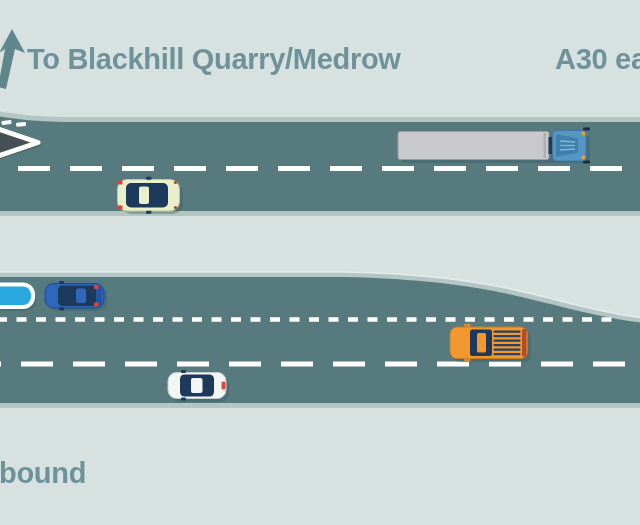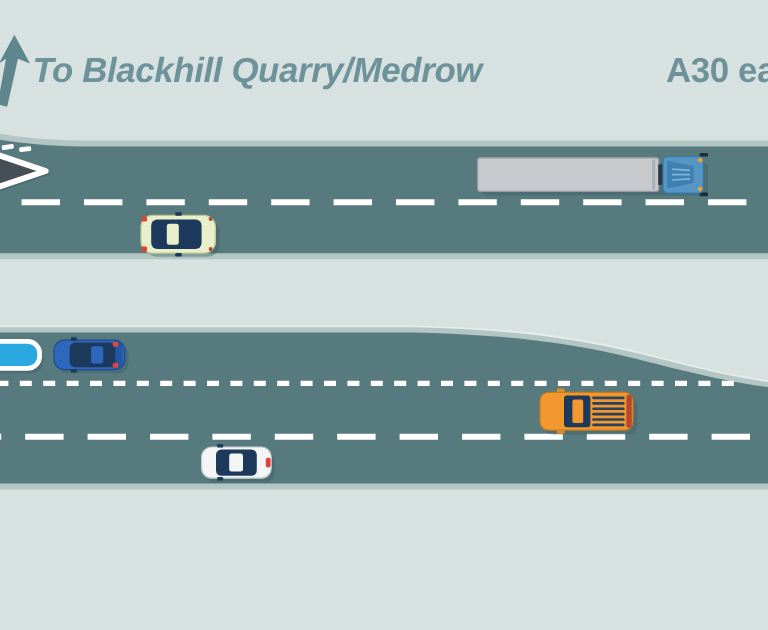--- a/index.html
+++ b/index.html
@@ -20,21 +20,21 @@
   .shadow{fill:#3b5963;opacity:.38;}
   .label{
     position:absolute;
     color:var(--heading-text,#6e929a);
     font-weight:700;
     font-size:29px;
     line-height:1;
     letter-spacing:-0.3px;
     white-space:nowrap;
   }
-  #destination-label{left:27px;top:45px;font-style:italic;}
+  #destination-label{left:27px;top:45px;}
   #route-label-east{left:555px;top:45px;}
   #route-label-west{left:-1px;top:459px;}
   #up-arrow{position:absolute;left:-2px;top:27px;}
 </style>
 </head>
 <body>
 
 <div id="stage">
 
   <svg id="scene-svg" width="640" height="525" viewBox="0 0 640 525">
@@ -146,14 +146,15 @@
   </svg>
 
   <svg id="up-arrow" width="30" height="64" viewBox="0 0 30 64">
     <polygon points="14,2 27,26 17,22 8,62 0,60 7,22 1,26" fill="var(--arrow-teal,#5e868c)"></polygon>
   </svg>
 
   <div class="label" id="destination-label">To Blackhill Quarry/Medrow</div>
 
   <div class="label" id="route-label-east">A30 ea</div>
 
+  <div class="label" id="route-label-west">bound</div>
 
 </div>
 
 </body></html>

